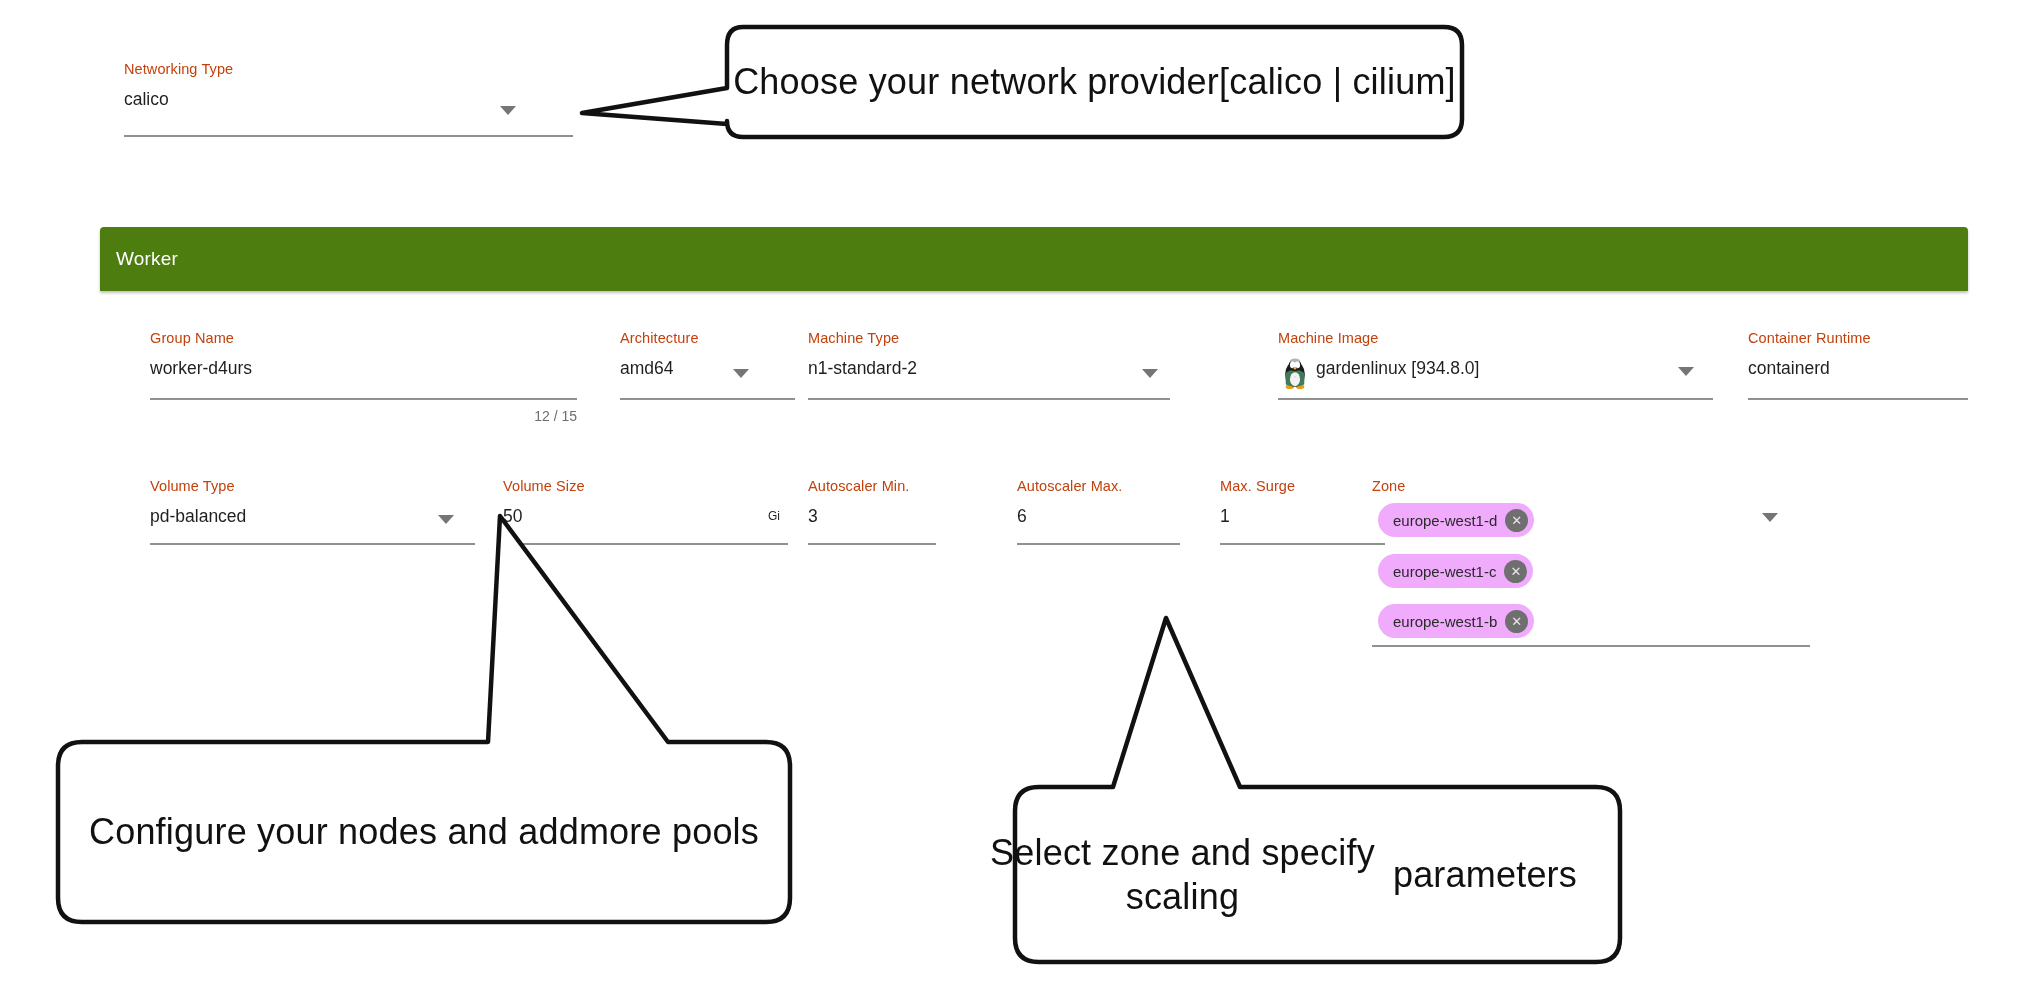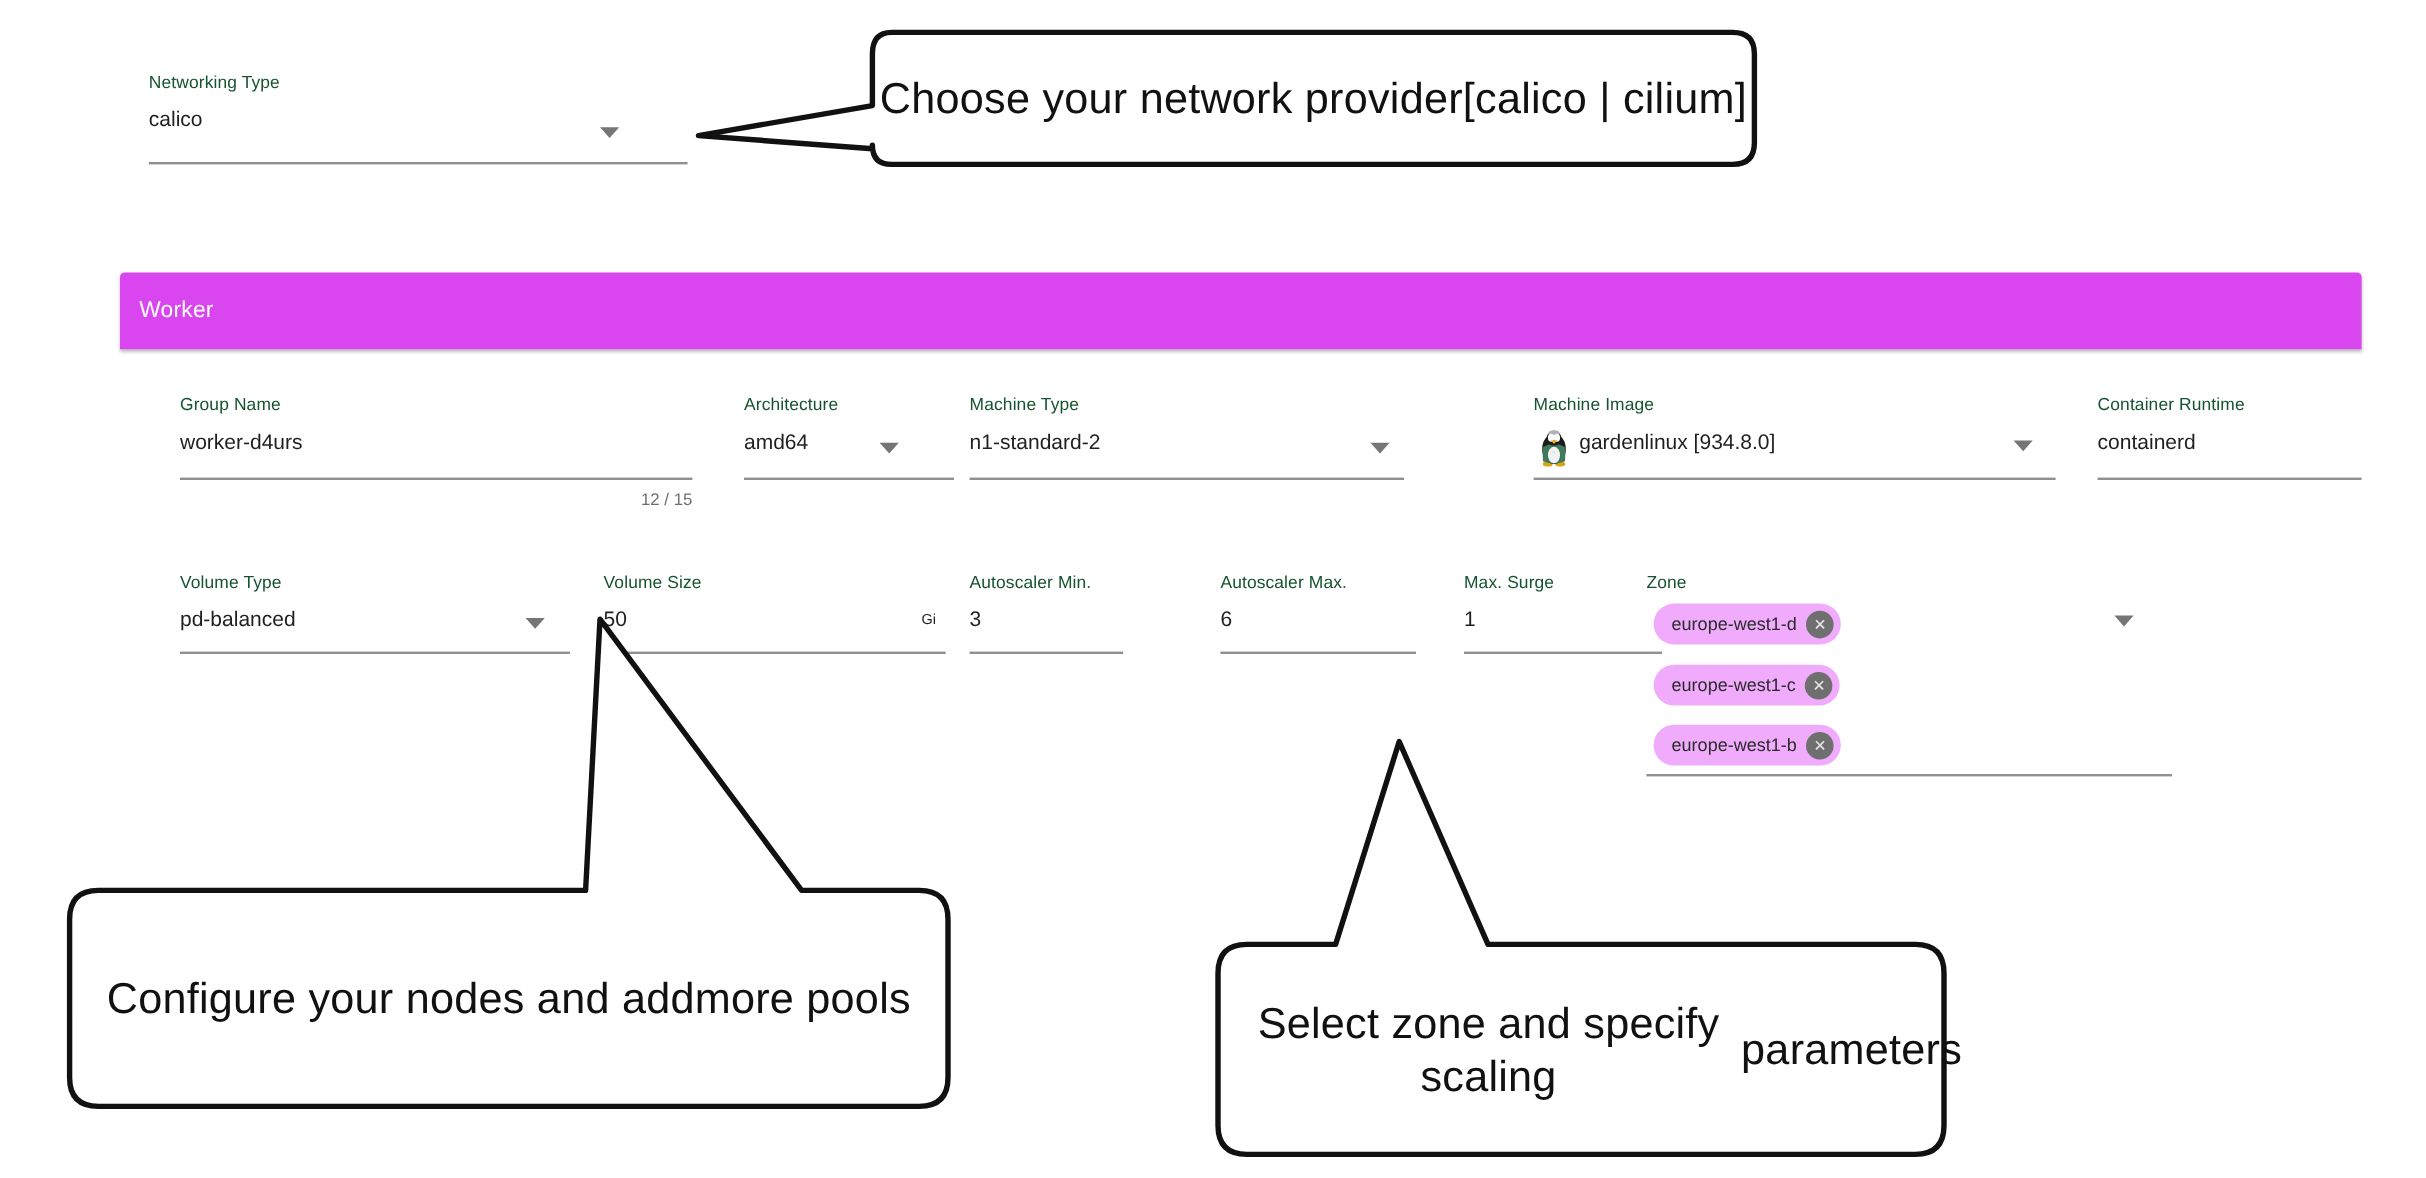--- a/index.html
+++ b/index.html
@@ -3,41 +3,41 @@
 <meta charset="utf-8">
 <style>
   html,body{margin:0;padding:0;background:#ffffff;}
   .canvas{
     position:relative;width:2022px;height:982px;background:#ffffff;
     font-family:"Liberation Sans","DejaVu Sans",sans-serif;overflow:hidden;
   }
   
   .field{position:absolute;}
   .flabel{
-    font-size:14.5px;color:#14532d;letter-spacing:.1px;line-height:18px;
+    font-size:14.5px;color:#c2410c;letter-spacing:.1px;line-height:18px;
     white-space:nowrap;
   }
   .fvalue{
     font-size:17.5px;color:#1f1f1f;margin-top:9px;line-height:24px;
     white-space:nowrap;display:flex;align-items:center;
   }
   .uline{position:absolute;left:0;right:0;bottom:0;border-bottom:2px solid #909090;}
   .dd-arrow{
     position:absolute;width:0;height:0;
     border-left:8px solid transparent;border-right:8px solid transparent;
     border-top:9px solid #757575;
   }
   .counter{
     position:absolute;font-size:14px;color:#6e6e6e;text-align:right;
   }
   .suffix{font-size:12px;color:#1f1f1f;}
   
   .section-header{
     position:absolute;left:100px;top:227px;width:1868px;height:64px;
-    background:#d946ef;border-radius:4px 4px 0 0;display:flex;align-items:center;
+    background:#4d7c0f;border-radius:4px 4px 0 0;display:flex;align-items:center;
     box-shadow:0 2px 3px rgba(0,0,0,.25);
   }
   .section-header .title{
     color:#ffffff;font-size:19px;padding-left:16px;letter-spacing:.2px;
   }
   
   .chip{
     position:absolute;height:34px;background:#f0abfc;border-radius:17px;
     display:flex;align-items:center;padding:0 6px 0 15px;
   }
@@ -179,18 +179,18 @@
   </svg>
 
   <div class="callout-text" style="left:727px;top:27px;width:735px;height:110px">
     <span>Choose your network provider</span>
     <span>[calico | cilium]</span>
   </div>
   <div class="callout-text" style="left:58px;top:742px;width:732px;height:180px">
     <span>Configure your nodes and add</span>
     <span>more pools</span>
   </div>
-  <div class="callout-text" style="left:1030px;top:787px;width:605px;height:175px">
+  <div class="callout-text" style="left:972px;top:787px;width:605px;height:175px">
     <span>Select zone and specify scaling</span>
     <span>parameters</span>
   </div>
 
 </div>
 
 </body></html>

